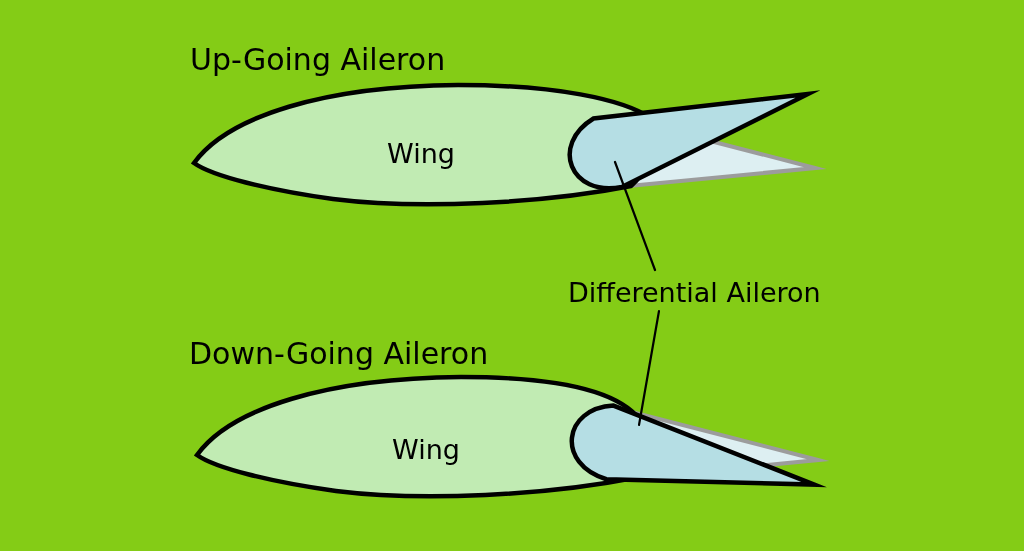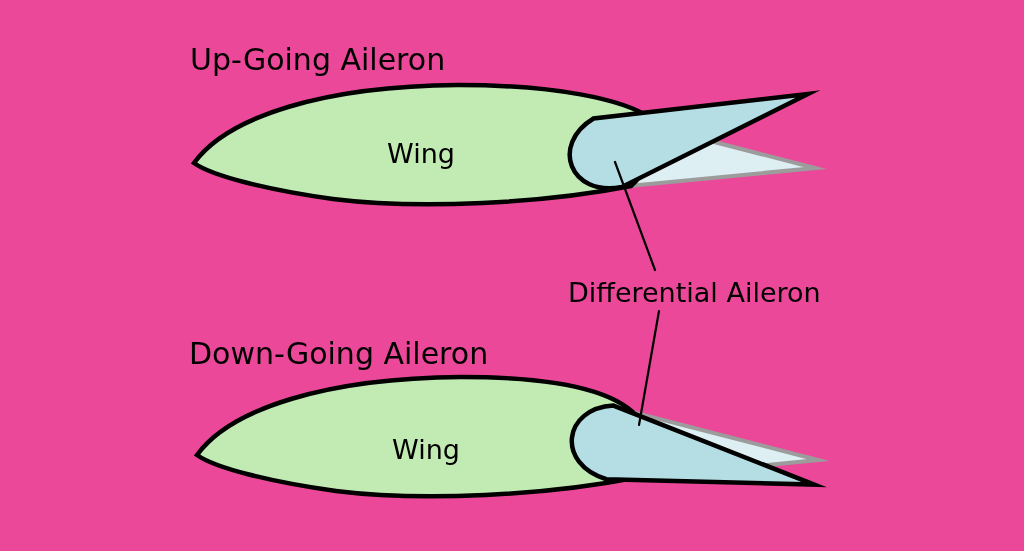--- a/index.html
+++ b/index.html
@@ -4,21 +4,21 @@
 <style>
   html, body {
     margin: 0;
     padding: 0;
     background: #ffffff;
   }
   .canvas {
     position: relative;
     width: 1024px;
     height: 551px;
-    background: #ec4899;
+    background: #84cc16;
     overflow: hidden;
     font-family: "DejaVu Sans", sans-serif;
   }
   svg { display: block; }
   text {
     font-family: "DejaVu Sans", sans-serif;
     fill: #000000;
   }
   .section-title { font-size: 30px; }
   .wing-label    { font-size: 27px; }

